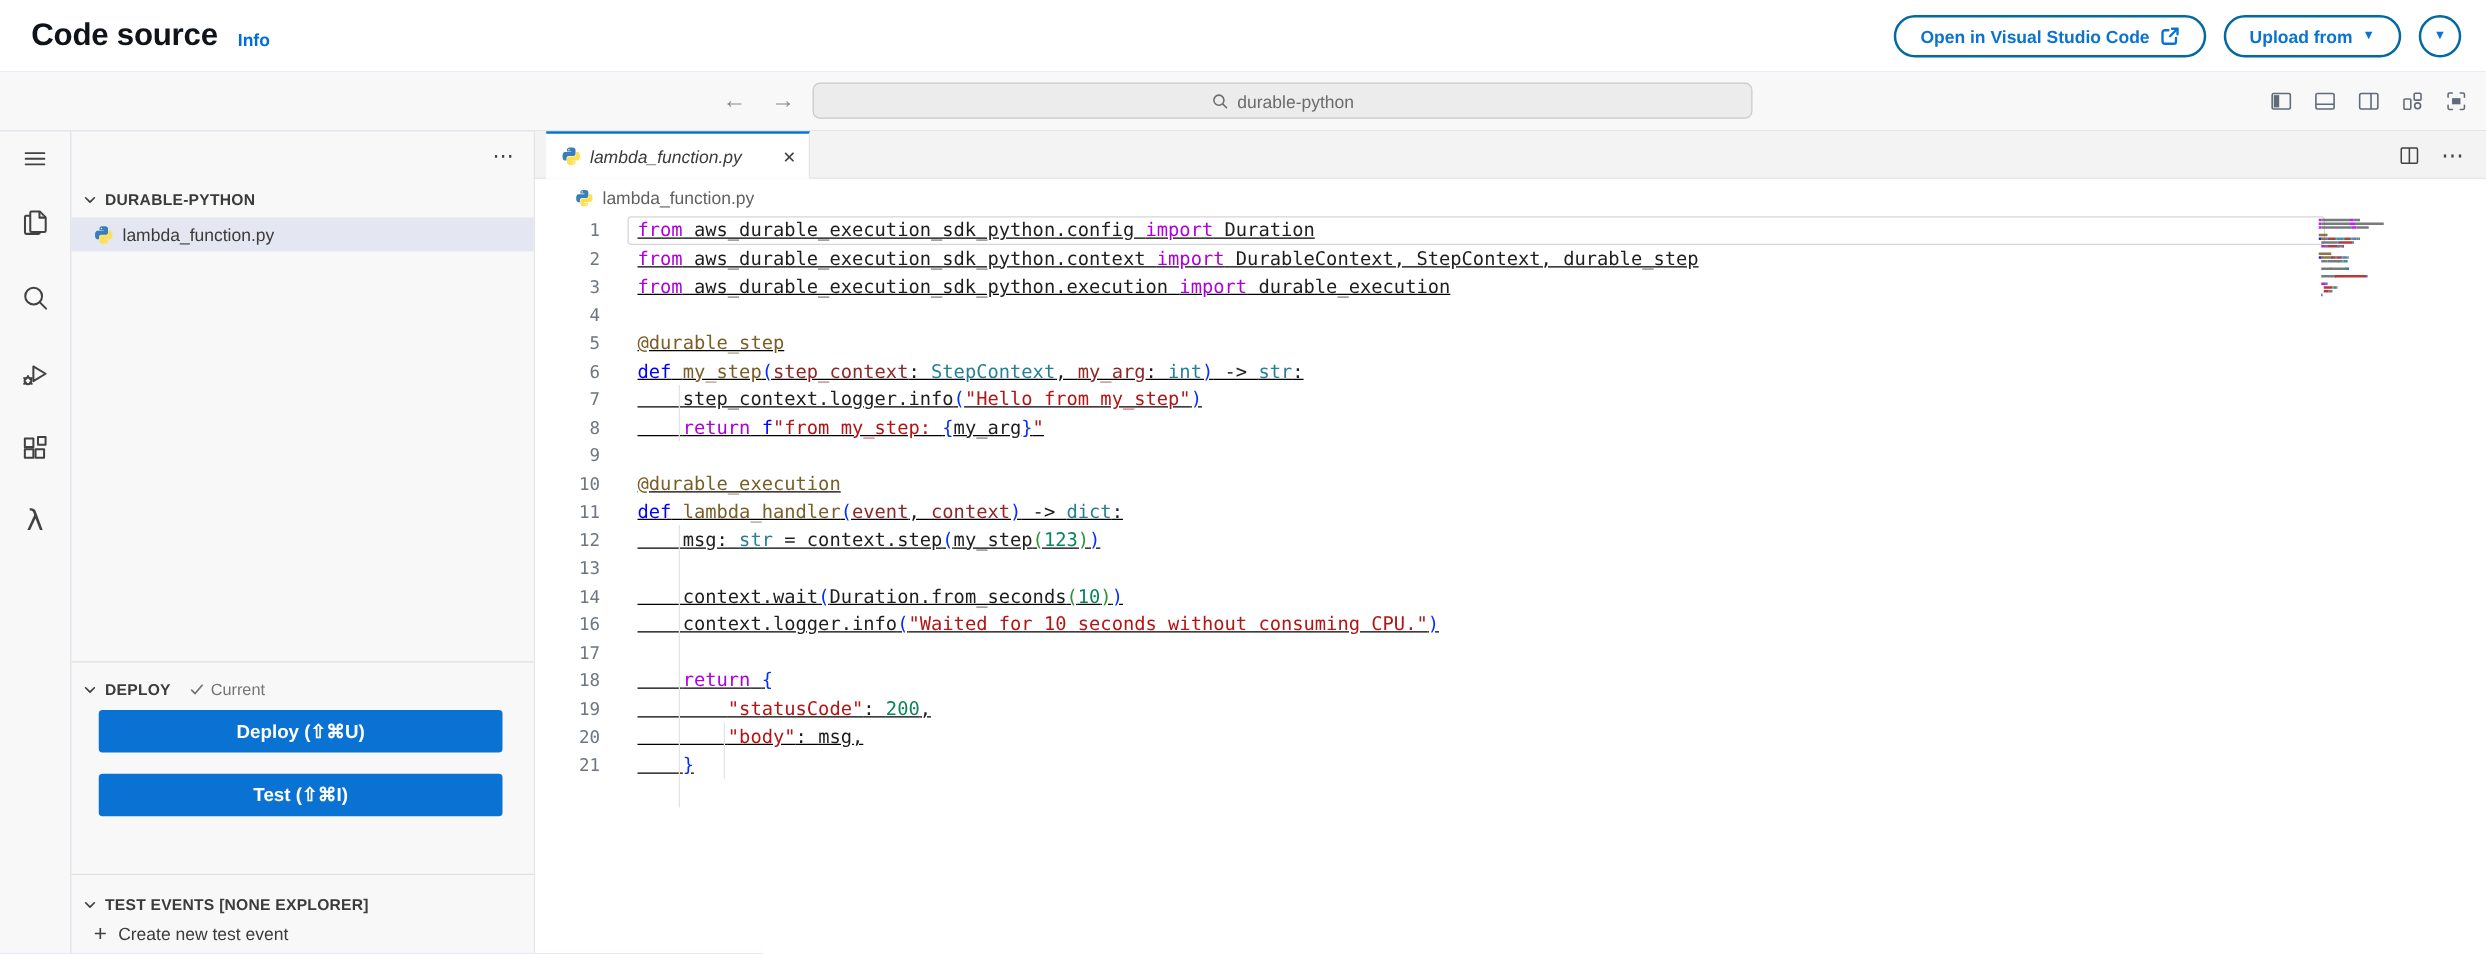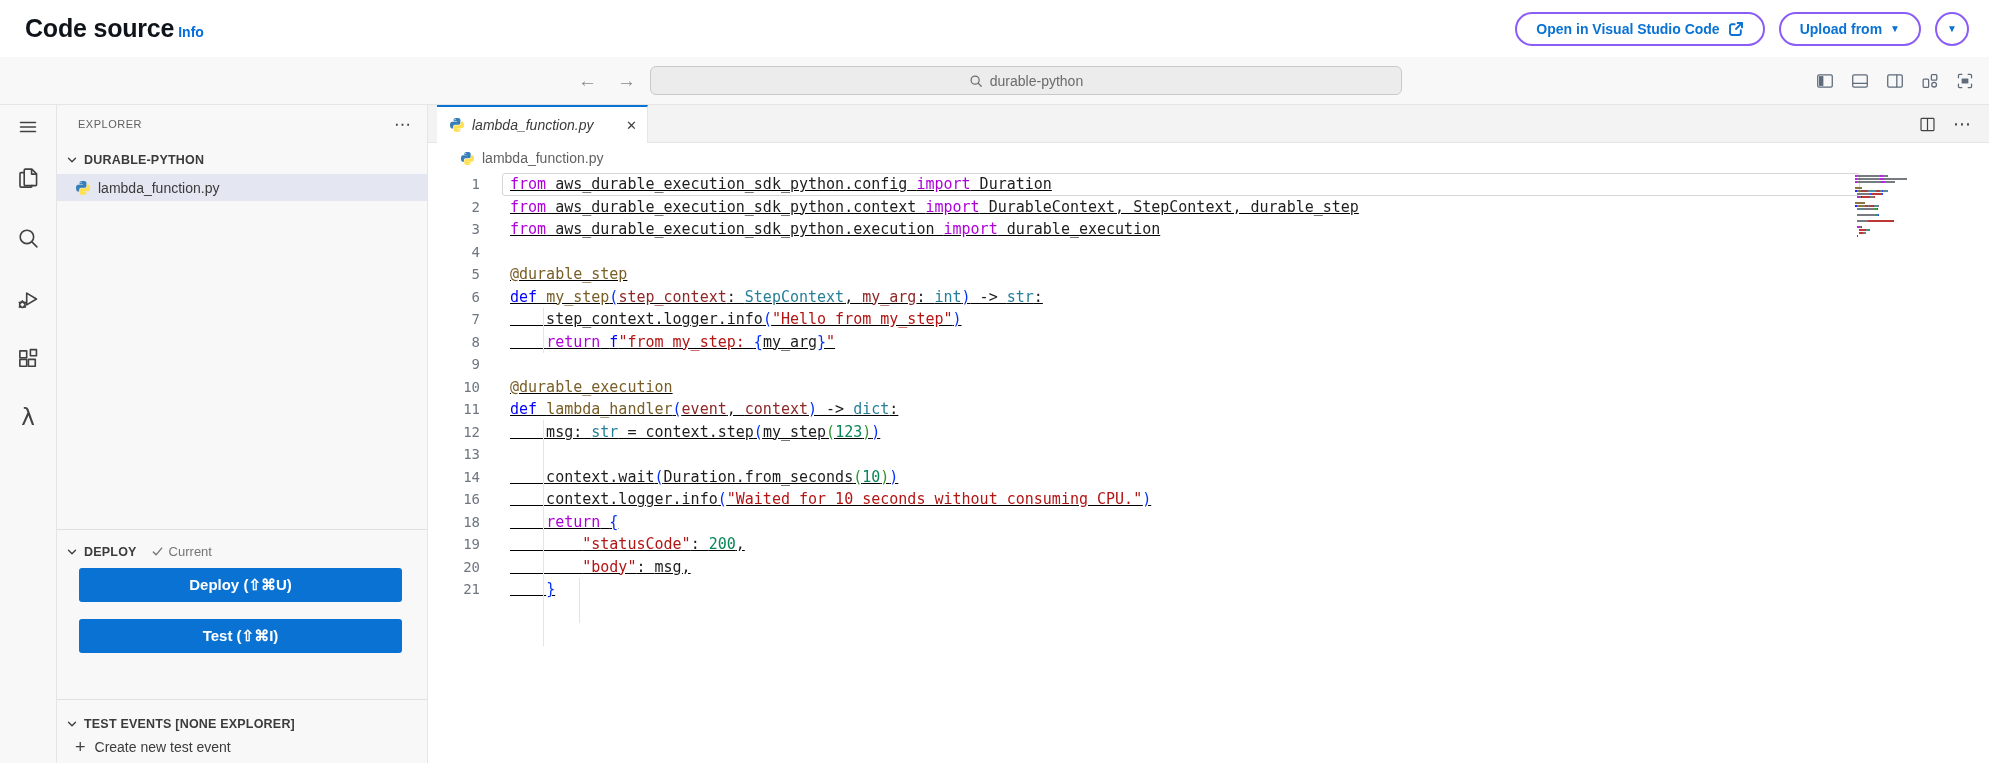--- a/index.html
+++ b/index.html
@@ -4,23 +4,23 @@
 <style>
   * { box-sizing: border-box; }
   html,body { margin:0; padding:0; background:#fff; }
   .app { position:relative; width:1989px; height:763px; background:#c4b5fd; overflow:hidden;
          font-family:"Liberation Sans", sans-serif; }
 
   
   .aws-header { position:absolute; left:0; top:0; width:100%; height:57px; background:#fff;
                 display:flex; align-items:center; padding:0 20px 0 25px; }
   .page-title { font-size:25px; font-weight:700; color:#0f141a; letter-spacing:-.2px; }
-  .info-link { font-size:14px; font-weight:700; color:#006ce0; margin-left:4px; margin-top:7px; cursor:pointer; }
+  .info-link { font-size:14px; font-weight:700; color:#006ce0; margin-left:16px; margin-top:7px; cursor:pointer; }
   .hdr-right { margin-left:auto; display:flex; align-items:center; gap:14px; }
-  .pill { height:34px; border:2px solid #8b5cf6; border-radius:18px; background:#fff; color:#0972d3;
+  .pill { height:34px; border:2px solid #0369a1; border-radius:18px; background:#fff; color:#0972d3;
           font-weight:700; font-size:14px; display:flex; align-items:center; gap:8px; padding:0 19px;
           font-family:inherit; cursor:pointer; }
   .pill.round { width:34px; padding:0; justify-content:center; border-radius:50%; }
   .caret { font-size:10px; line-height:1; }
 
   
   .chrome { position:absolute; left:0; top:57px; width:100%; height:48px; background:#f8f8f8;
             border-bottom:1px solid #e5e5e5; }
   .nav-arrows { position:absolute; left:578px; top:0; height:47px; display:flex; align-items:center;
                 gap:20px; color:#8a8a8a; font-size:19px; }
@@ -217,23 +217,20 @@
         <rect x="4.5" y="4.5" width="6.3" height="6.3"></rect>
         <rect x="14.2" y="3.4" width="5.6" height="5.6"></rect>
       </svg>
     </div>
     <div class="ab-icon" style="top:297px">
       <span class="lambda-glyph">λ</span>
     </div>
   </div>
 
   <div class="sidebar">
-    <div class="explorer-hdr">
-      <span class="explorer-title">EXPLORER</span>
-    </div>
     <div class="hdr-more">⋯</div>
 
     <div class="ws-row">
       <svg width="14" height="14" viewBox="0 0 14 14" fill="none" stroke="#3b3b3b" stroke-width="1.3" stroke-linecap="round" stroke-linejoin="round">
         <path d="M3.5 5.2L7 8.7l3.5-3.5"></path>
       </svg>
       <span class="lbl">DURABLE-PYTHON</span>
     </div>
 
     <div class="file-row">
@@ -313,20 +310,21 @@
         <div class="cl"><span class="ln">6</span><span class="ct"><span class="tk-df">def</span><span class="tk-pl"> </span><span class="tk-fn">my_step</span><span class="tk-b1">(</span><span class="tk-pr">step_context</span><span class="tk-pl">: </span><span class="tk-ty">StepContext</span><span class="tk-pl">, </span><span class="tk-pr">my_arg</span><span class="tk-pl">: </span><span class="tk-ty">int</span><span class="tk-b1">)</span><span class="tk-pl"> -&gt; </span><span class="tk-ty">str</span><span class="tk-pl">:</span></span></div>
         <div class="cl"><span class="ln">7</span><span class="ct"><span class="tk-pl">    step_context.logger.info</span><span class="tk-b1">(</span><span class="tk-st">"Hello from my_step"</span><span class="tk-b1">)</span></span></div>
         <div class="cl"><span class="ln">8</span><span class="ct"><span class="tk-pl">    </span><span class="tk-kw">return</span><span class="tk-pl"> </span><span class="tk-df">f</span><span class="tk-st">"from my_step: </span><span class="tk-b1">{</span><span class="tk-pl">my_arg</span><span class="tk-b1">}</span><span class="tk-st">"</span></span></div>
         <div class="cl"><span class="ln">9</span><span class="ct"></span></div>
         <div class="cl"><span class="ln">10</span><span class="ct"><span class="tk-dc">@durable_execution</span></span></div>
         <div class="cl"><span class="ln">11</span><span class="ct"><span class="tk-df">def</span><span class="tk-pl"> </span><span class="tk-fn">lambda_handler</span><span class="tk-b1">(</span><span class="tk-pr">event</span><span class="tk-pl">, </span><span class="tk-pr">context</span><span class="tk-b1">)</span><span class="tk-pl"> -&gt; </span><span class="tk-ty">dict</span><span class="tk-pl">:</span></span></div>
         <div class="cl"><span class="ln">12</span><span class="ct"><span class="tk-pl">    msg: </span><span class="tk-ty">str</span><span class="tk-pl"> = context.step</span><span class="tk-b1">(</span><span class="tk-pl">my_step</span><span class="tk-b2">(</span><span class="tk-nu">123</span><span class="tk-b2">)</span><span class="tk-b1">)</span></span></div>
         <div class="cl"><span class="ln">13</span><span class="ct"></span></div>
         <div class="cl"><span class="ln">14</span><span class="ct"><span class="tk-pl">    context.wait</span><span class="tk-b1">(</span><span class="tk-pl">Duration.from_seconds</span><span class="tk-b2">(</span><span class="tk-nu">10</span><span class="tk-b2">)</span><span class="tk-b1">)</span></span></div>
         <div class="cl"><span class="ln">16</span><span class="ct"><span class="tk-pl">    context.logger.info</span><span class="tk-b1">(</span><span class="tk-st">"Waited for 10 seconds without consuming CPU."</span><span class="tk-b1">)</span></span></div>
+        <div class="cl"><span class="ln">17</span><span class="ct"></span></div>
         <div class="cl"><span class="ln">18</span><span class="ct"><span class="tk-pl">    </span><span class="tk-kw">return</span><span class="tk-pl"> </span><span class="tk-b1">{</span></span></div>
         <div class="cl"><span class="ln">19</span><span class="ct"><span class="tk-pl">        </span><span class="tk-st">"statusCode"</span><span class="tk-pl">: </span><span class="tk-nu">200</span><span class="tk-pl">,</span></span></div>
         <div class="cl"><span class="ln">20</span><span class="ct"><span class="tk-pl">        </span><span class="tk-st">"body"</span><span class="tk-pl">: </span><span class="tk-pl">msg,</span></span></div>
         <div class="cl"><span class="ln">21</span><span class="ct"><span class="tk-pl">    </span><span class="tk-b1">}</span></span></div>
       </div>
 
     <div class="cur-line"></div>
     <div class="iguide g1"></div>
     <div class="iguide g2"></div>
     <div class="iguide g3"></div>

